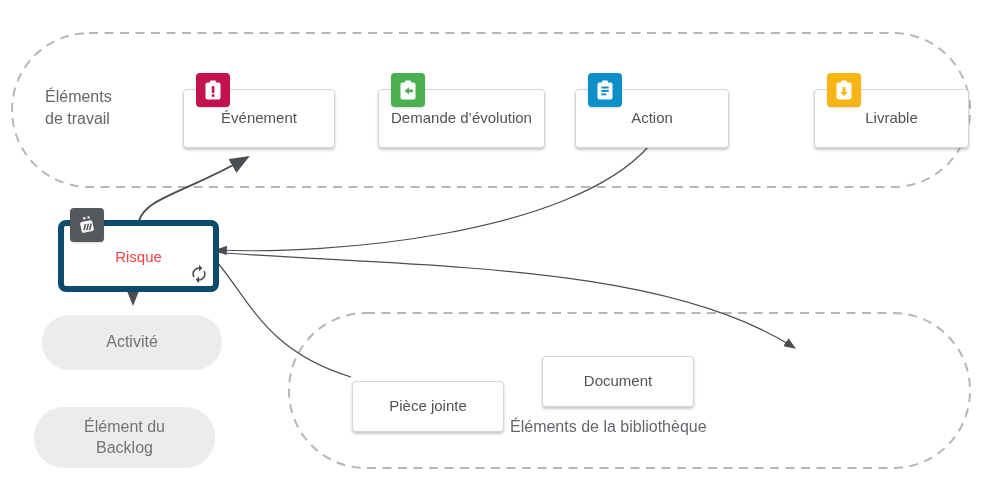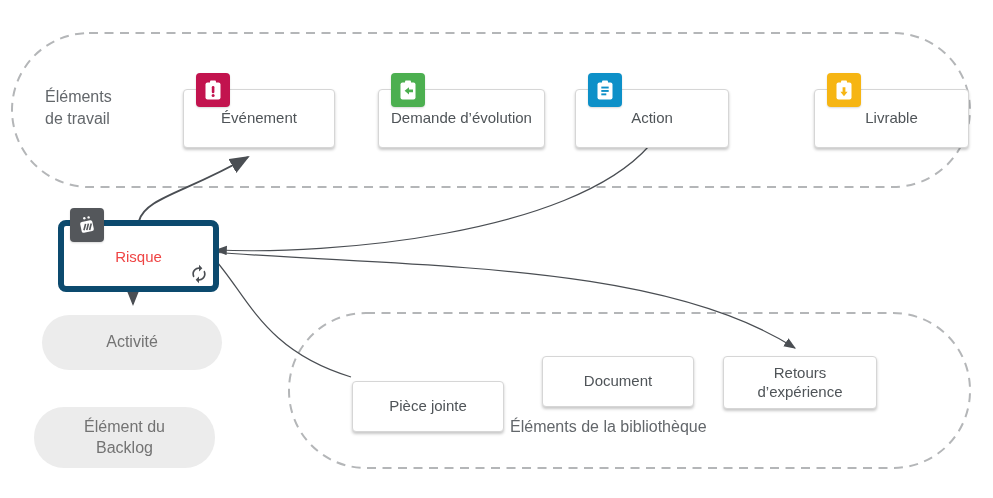--- a/index.html
+++ b/index.html
@@ -146,17 +146,14 @@
   <div class="pill" style="left:34px;top:407px;width:181px;height:61px;">
     <span style="max-width:112px;display:inline-block;">Élément du Backlog</span>
   </div>
 
   <div class="node" style="left:352px;top:353px;width:150px;height:49px;margin-top:28px;">
     <span>Pièce jointe</span>
   </div>
   <div class="node" style="left:542px;top:356px;width:150px;height:49px;">
     <span>Document</span>
   </div>
-  <div class="node" style="left:723px;top:356px;width:152px;height:51px;">
-    <span style="max-width:110px;display:inline-block;">Retours d’expérience</span>
-  </div>
 
 </div>
 
 </body></html>

